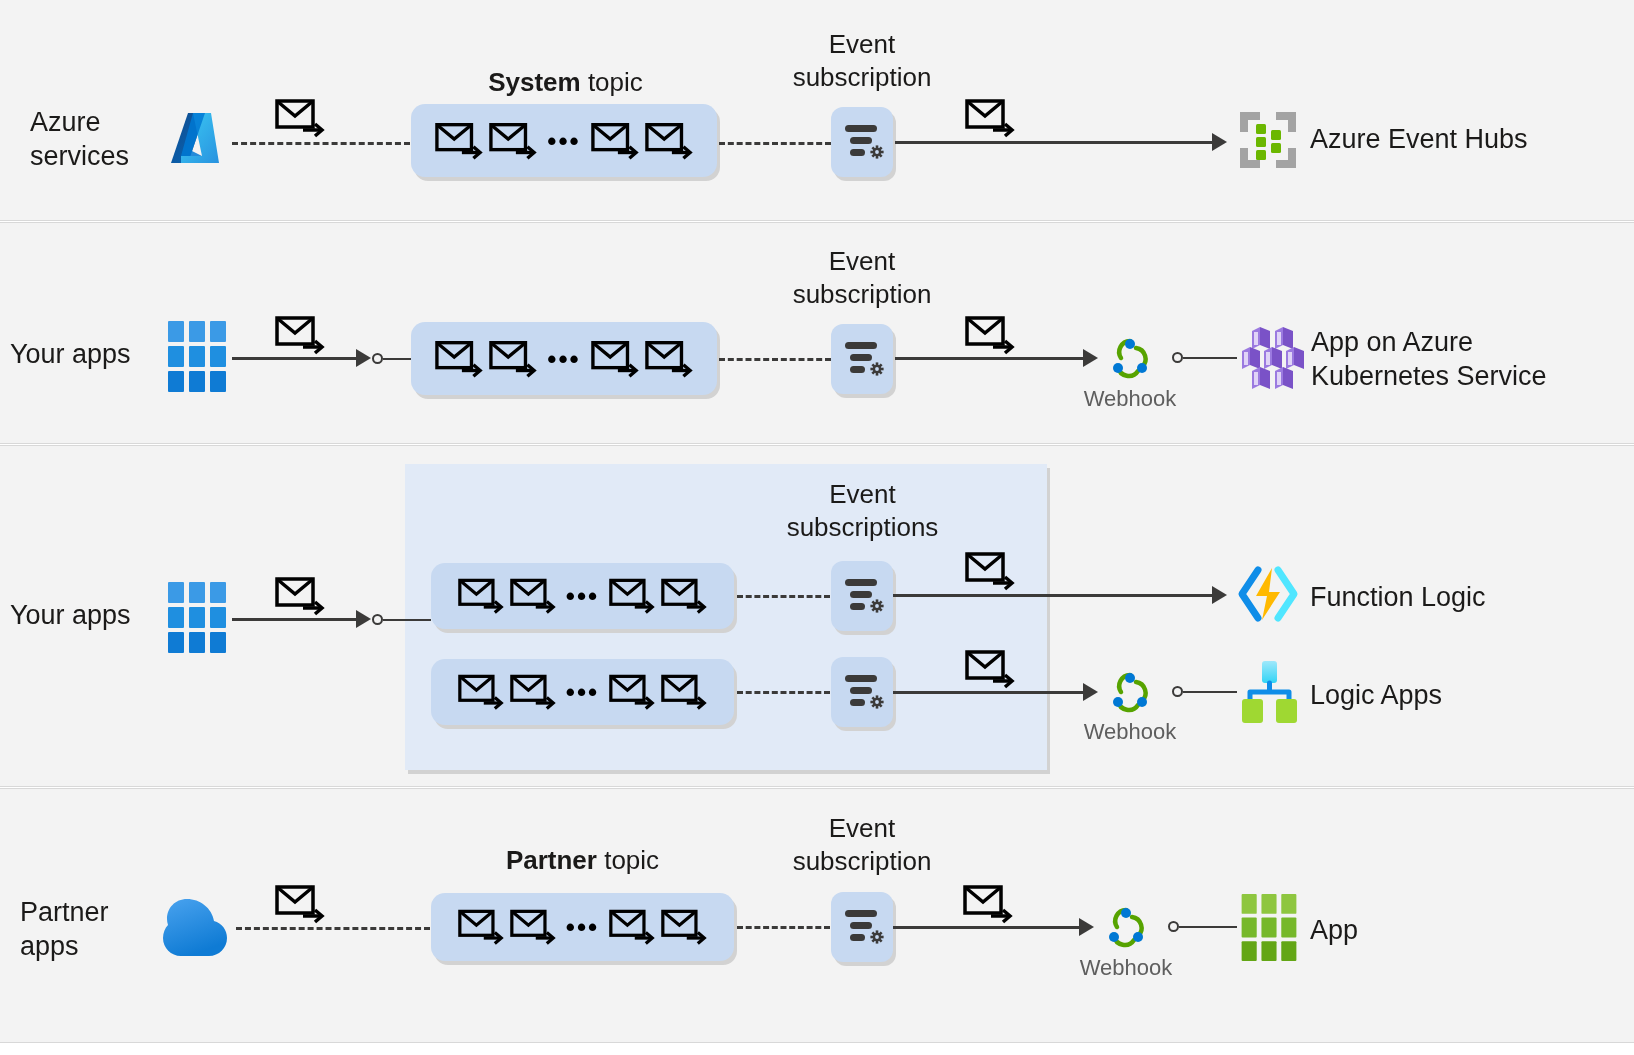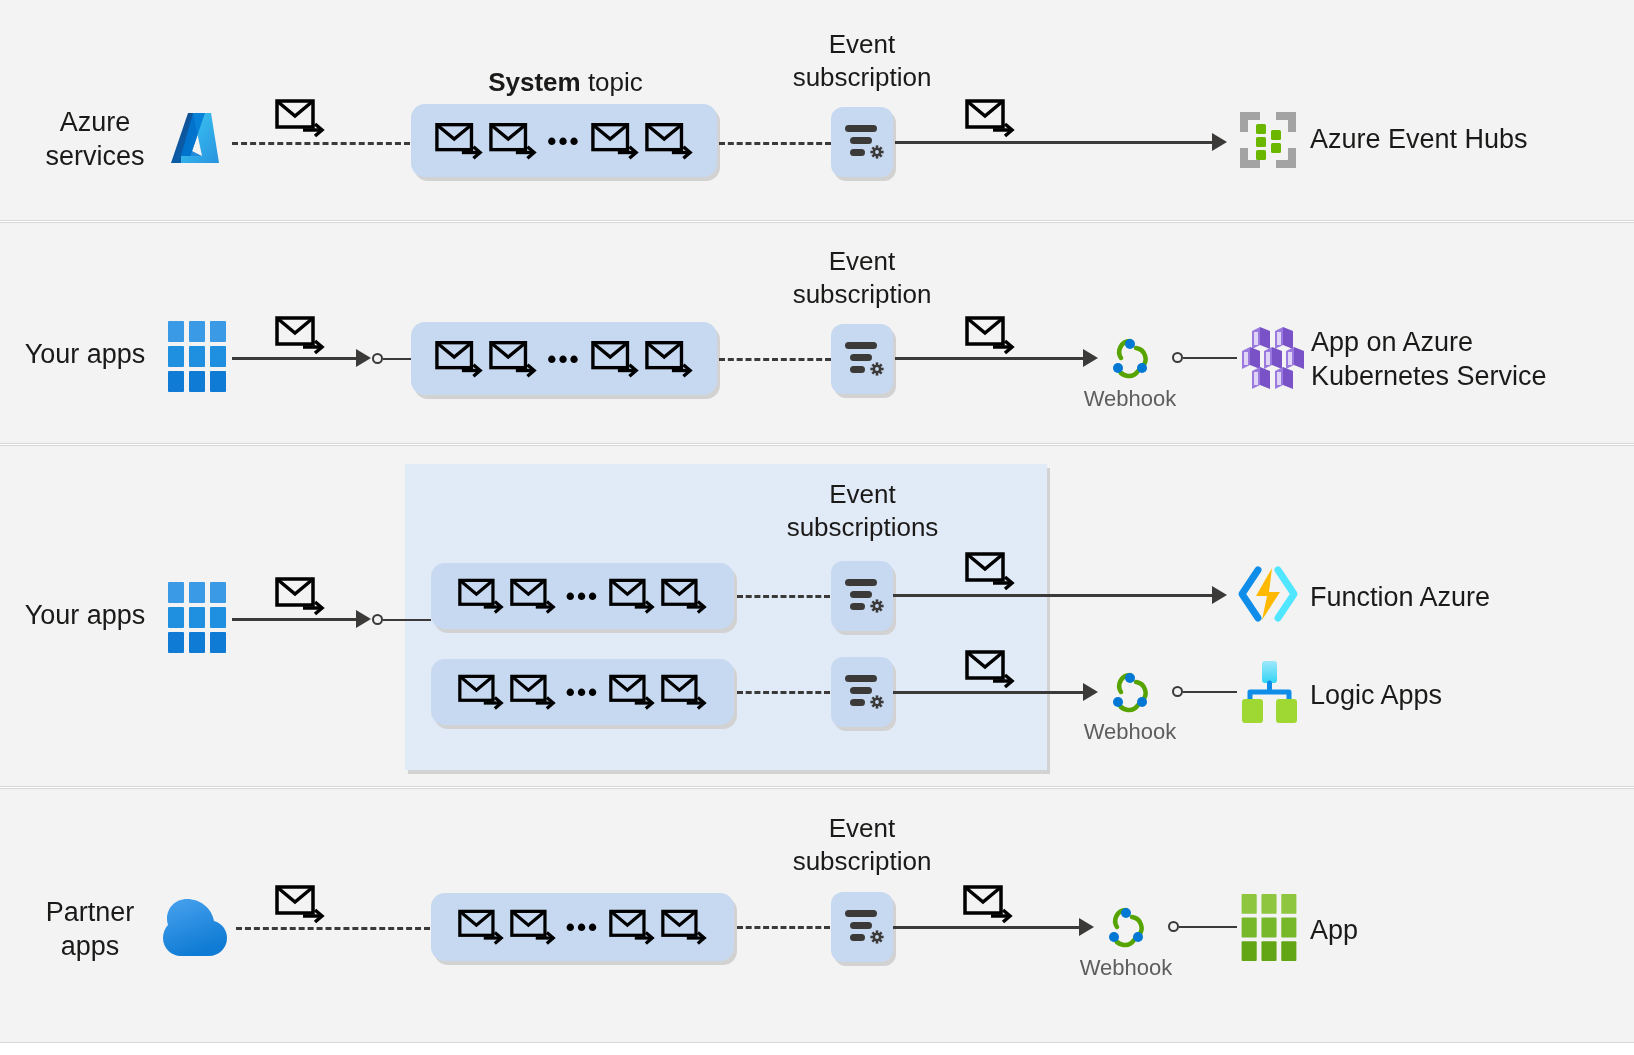--- a/index.html
+++ b/index.html
@@ -33,21 +33,21 @@
   .band.first { border-top: none; }
 
   
   .node { position: absolute; }
 
   
   .src-label {
     position: absolute;
     font-size: 27px;
     line-height: 34px;
-    text-align: center;
+    text-align: left;
     color: #1b1a19;
     white-space: pre-line;
   }
   .dest-label {
     position: absolute;
     font-size: 27px;
     line-height: 34px;
     text-align: left;
     color: #1b1a19;
     white-space: pre-line;
@@ -613,21 +613,21 @@
         <path d="M40 26 L47 32 L40 38" fill="none" stroke="#000" stroke-width="3.5"></path>
       </svg>
   </div>
   <div class="node" style="left:1236px;top:562px;">
     <svg width="64" height="64" viewBox="0 0 64 64">
       <path d="M22 8 L6 32 L22 56" fill="none" stroke="#0f8de8" stroke-width="7" stroke-linecap="round" stroke-linejoin="round"></path>
       <path d="M42 8 L58 32 L42 56" fill="none" stroke="#50e6ff" stroke-width="7" stroke-linecap="round" stroke-linejoin="round"></path>
       <path d="M36 6 L20 34 L31 34 L26 58 L44 30 L33 30 Z" fill="#ffb900"></path>
     </svg>
   </div>
-  <div class="dest-label" style="left:1310px;top:580px;width:310px;">Function Azure</div>
+  <div class="dest-label" style="left:1310px;top:580px;width:310px;">Function Logic</div>
 
   <div class="line-solid" style="left:893px;top:691px;width:197px;"></div>
   <div class="arrowhead" style="left:1083px;top:683px;"></div>
   <div class="node" style="left:965px;top:649px;">
     <svg width="50" height="40" viewBox="0 0 50 40">
         <rect x="2" y="3" width="36" height="26" fill="none" stroke="#000" stroke-width="3.5"></rect>
         <path d="M2 3 L20 18 L38 3" fill="none" stroke="#000" stroke-width="3.5"></path>
         <path d="M28 32 L46 32" stroke="#000" stroke-width="3.5"></path>
         <path d="M40 26 L47 32 L40 38" fill="none" stroke="#000" stroke-width="3.5"></path>
       </svg>
@@ -682,20 +682,23 @@
   <div class="line-dotted" style="left:236px;top:927px;width:194px;"></div>
   <div class="node" style="left:275px;top:884px;">
     <svg width="50" height="40" viewBox="0 0 50 40">
         <rect x="2" y="3" width="36" height="26" fill="none" stroke="#000" stroke-width="3.5"></rect>
         <path d="M2 3 L20 18 L38 3" fill="none" stroke="#000" stroke-width="3.5"></path>
         <path d="M28 32 L46 32" stroke="#000" stroke-width="3.5"></path>
         <path d="M40 26 L47 32 L40 38" fill="none" stroke="#000" stroke-width="3.5"></path>
       </svg>
   </div>
 
+  <div class="topic-caption" style="left:430px;top:844px;width:305px;">
+    <b>Partner</b><span> topic</span>
+  </div>
 
   <div class="topic-box" style="left:431px;top:893px;width:303px;height:68px;">
     <span class="node" style="position:relative;">
         <svg width="46" height="38" viewBox="0 0 50 40">
           <rect x="2" y="3" width="36" height="26" fill="none" stroke="#000" stroke-width="3.5"></rect>
           <path d="M2 3 L20 18 L38 3" fill="none" stroke="#000" stroke-width="3.5"></path>
           <path d="M28 32 L46 32" stroke="#000" stroke-width="3.5"></path>
           <path d="M40 26 L47 32 L40 38" fill="none" stroke="#000" stroke-width="3.5"></path>
         </svg>
       </span>

